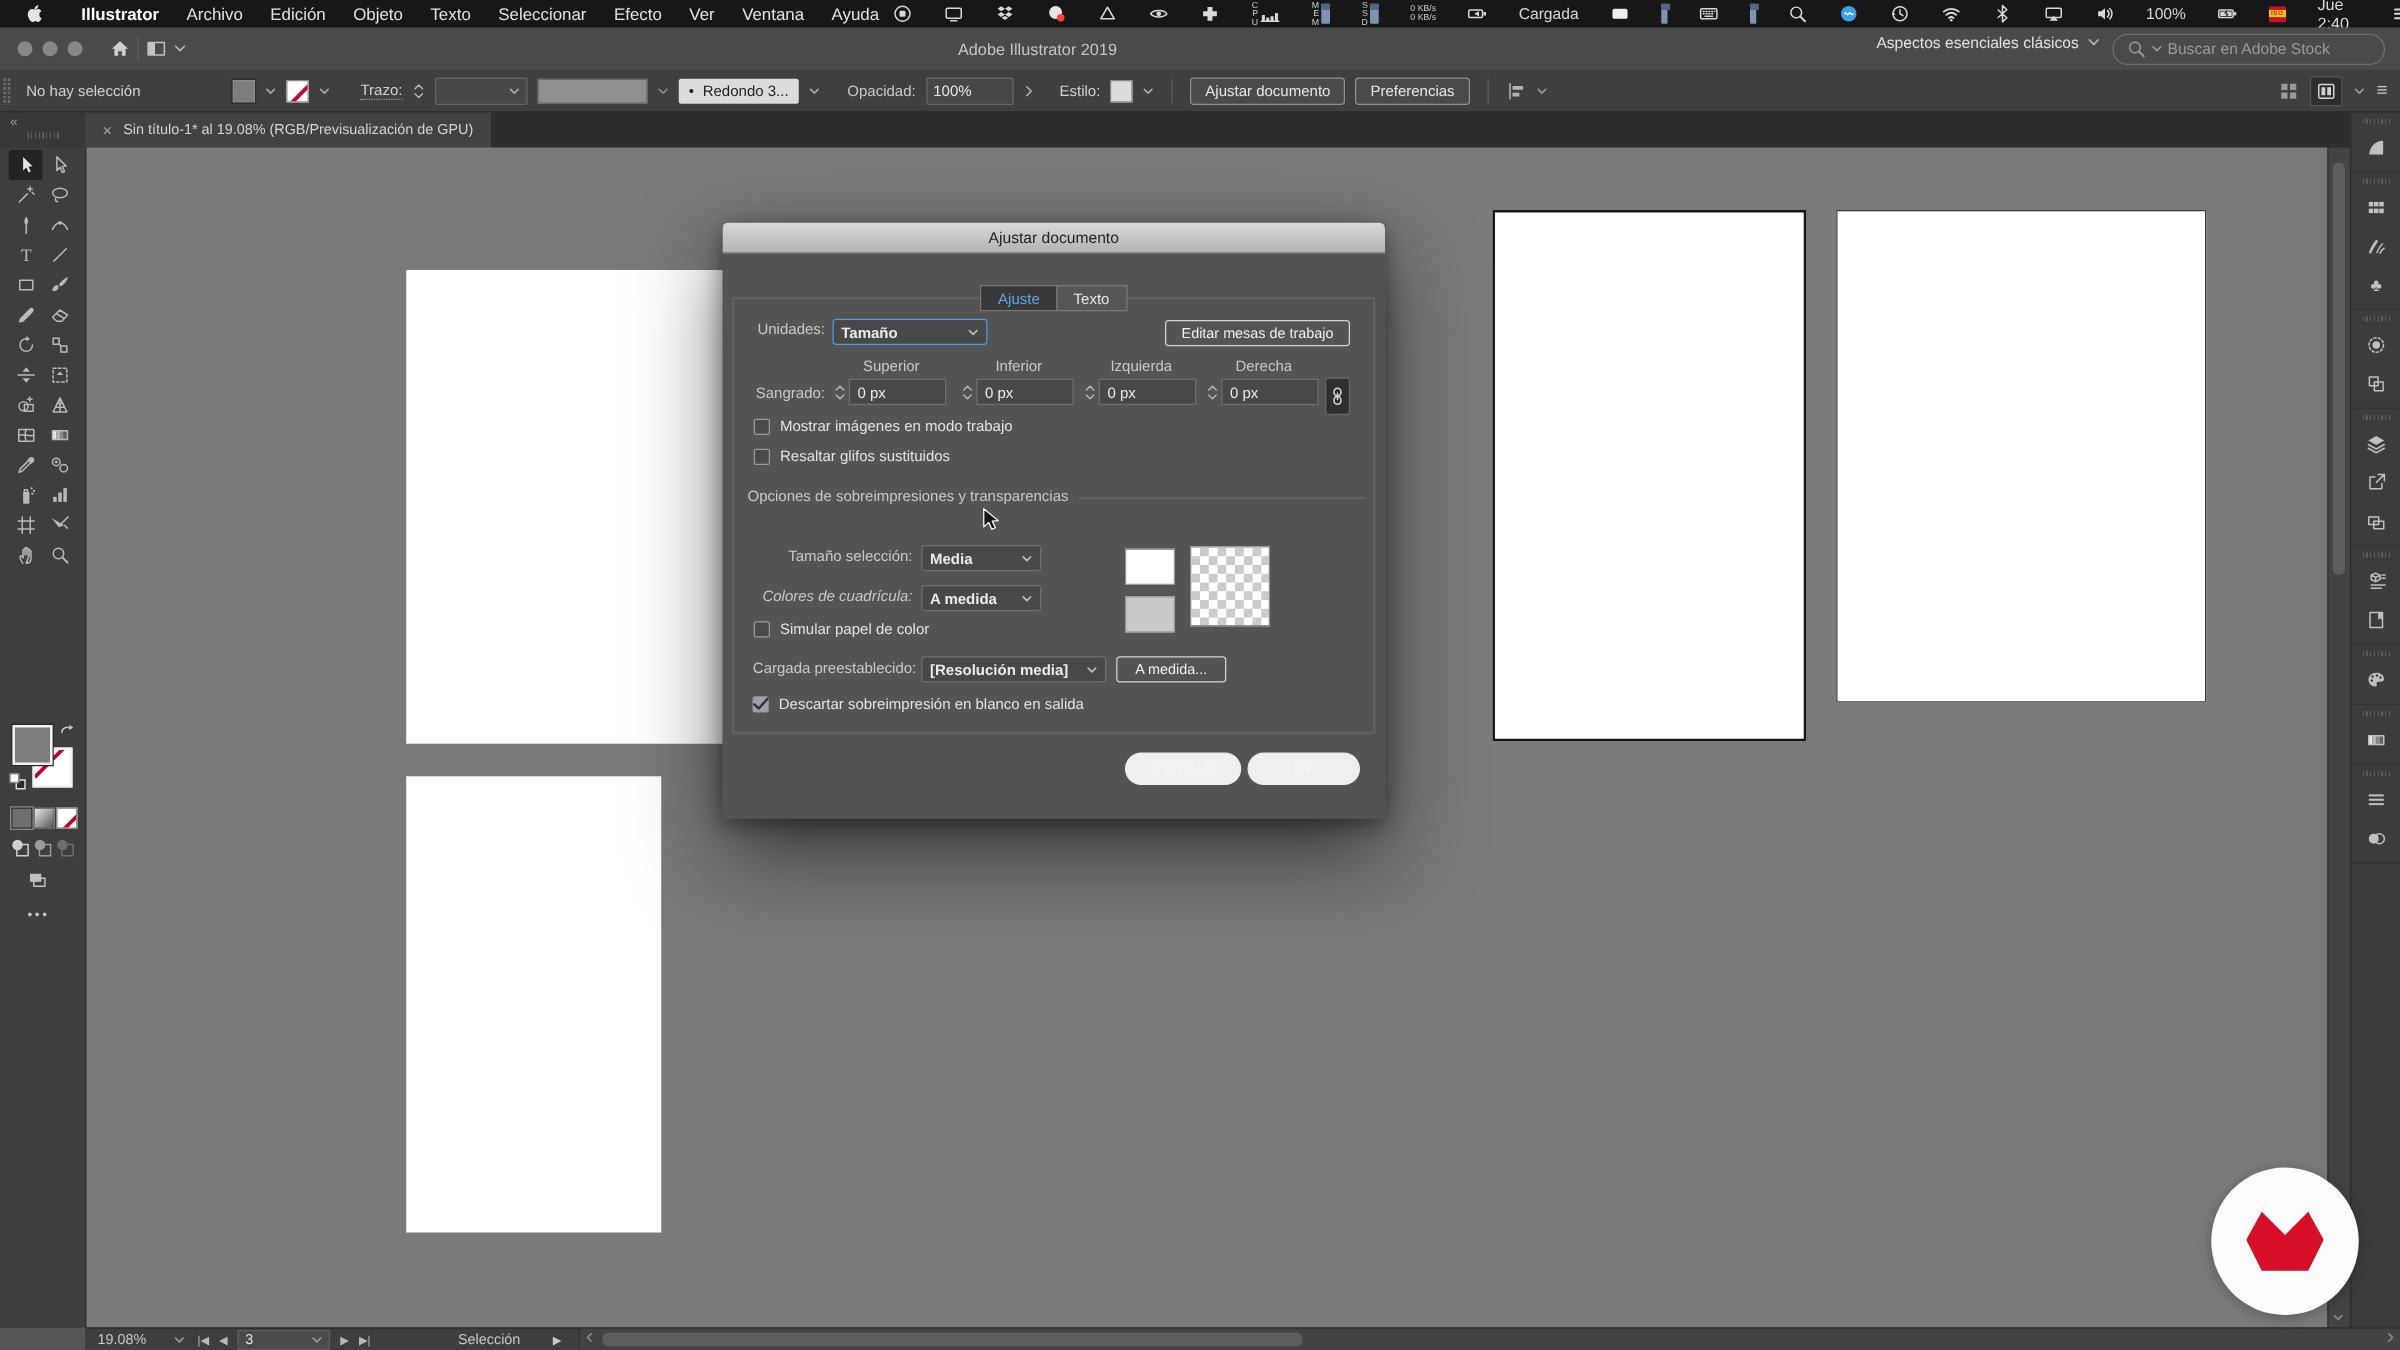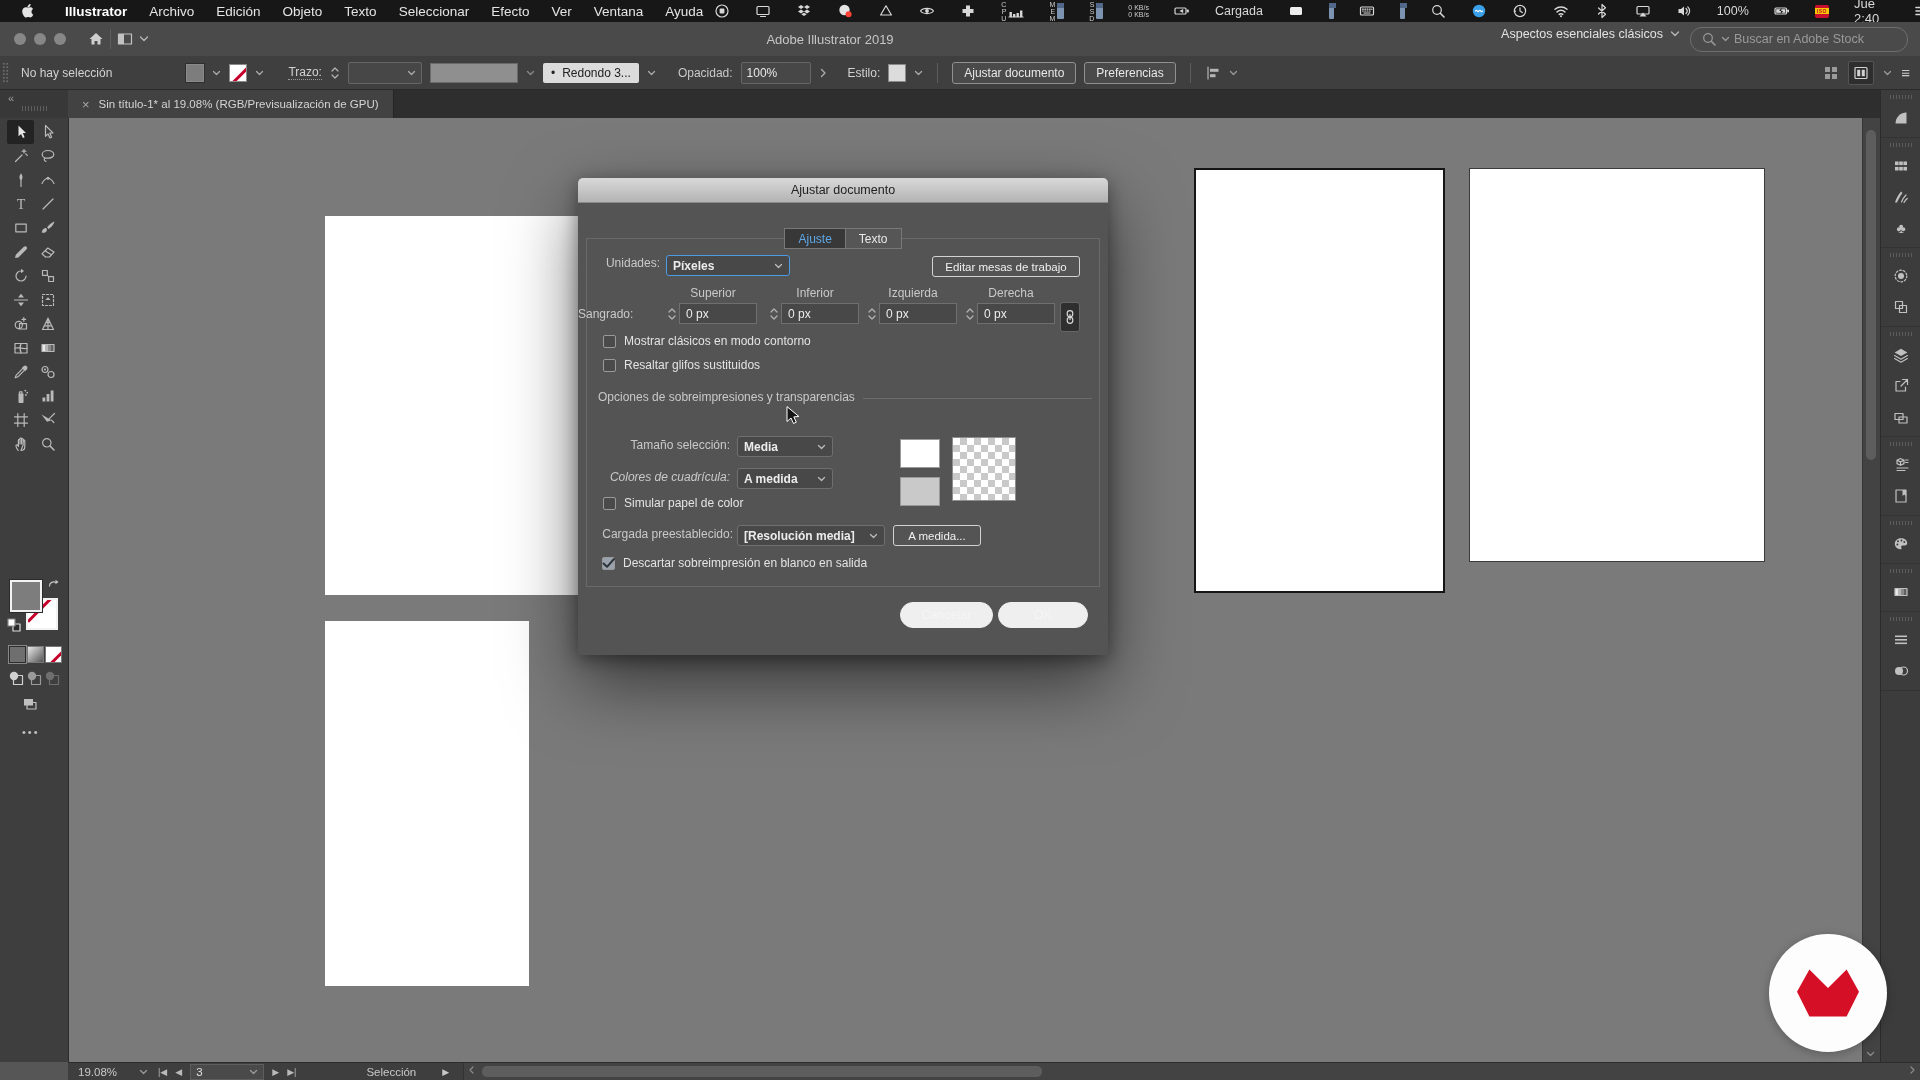--- a/index.html
+++ b/index.html
@@ -896,36 +896,36 @@
     <div class="dlg-tabs">
       <span class="dlg-tab active">Ajuste</span>
       <span class="dlg-tab">Texto</span>
     </div>
     <div class="groupbox"></div>
 
     <div class="drow" style="left:0;top:78px;width:82px;justify-content:flex-end;">
       <span class="dlabel">Unidades:</span>
     </div>
     <div class="drow dd focus" style="left:88px;top:77px;width:124px;">
-      <span class="dvalue" style="font-weight:bold;">Píxeles</span>
+      <span class="dvalue" style="font-weight:bold;">Tamaño</span>
       <span class="ic" style="color:#bbb;">
           <svg width="9" height="8" viewBox="0 0 9 8" fill="none" stroke="currentColor" stroke-width="1.2" stroke-linecap="round" stroke-linejoin="round">
             <path d="M1.5 2.5 4.5 5.5 7.5 2.5" stroke-width="1.3"></path>
           </svg>
         </span>
     </div>
     <button class="wbtn abs" style="left:354px;top:78px;width:148px;">Editar mesas de trabajo</button>
 
     <div id="bleed-heads">
         <span class="colhead" style="left: 89px; top: 108px;">Superior</span>
         <span class="colhead" style="left: 191px; top: 108px;">Inferior</span>
         <span class="colhead" style="left: 289px; top: 108px;">Izquierda</span>
         <span class="colhead" style="left: 387px; top: 108px;">Derecha</span>
       </div>
-    <div class="drow" style="left:0;top:129px;width:82px;justify-content:flex-start;">
+    <div class="drow" style="left:0;top:129px;width:82px;justify-content:flex-end;">
       <span class="dlabel">Sangrado:</span>
     </div>
     <div id="bleed-fields">
         <div class="drow" style="left: 89px; top: 125px;">
           <span class="ic stepper">
             <svg width="10" height="16" viewBox="0 0 10 16" fill="none" stroke="currentColor" stroke-width="1.2" stroke-linecap="round" stroke-linejoin="round">
               <path d="M2 6 5 3l3 3M2 10l3 3 3-3" stroke-width="1.2"></path>
             </svg>
           </span>
           <span class="dfield">0 px</span>
@@ -961,21 +961,21 @@
           <svg width="16" height="16" viewBox="0 0 16 16" fill="none" stroke="currentColor" stroke-width="1.2" stroke-linecap="round" stroke-linejoin="round">
             <rect x="5.2" y="1.6" width="5.6" height="6.2" rx="2.8"></rect>
             <rect x="5.2" y="8.2" width="5.6" height="6.2" rx="2.8"></rect>
             <path d="M8 5.5v5"></path>
           </svg>
         </span>
     </div>
 
     <div class="drow" style="left:25px;top:156px;">
       <span class="cb"></span>
-      <span class="cblabel">Mostrar clásicos en modo contorno</span>
+      <span class="cblabel">Mostrar imágenes en modo trabajo</span>
     </div>
     <div class="drow" style="left:25px;top:180px;">
       <span class="cb"></span>
       <span class="cblabel">Resaltar glifos sustituidos</span>
     </div>
 
     <div class="sectionrow">
       <span>Opciones de sobreimpresiones y transparencias</span>
     </div>
 

